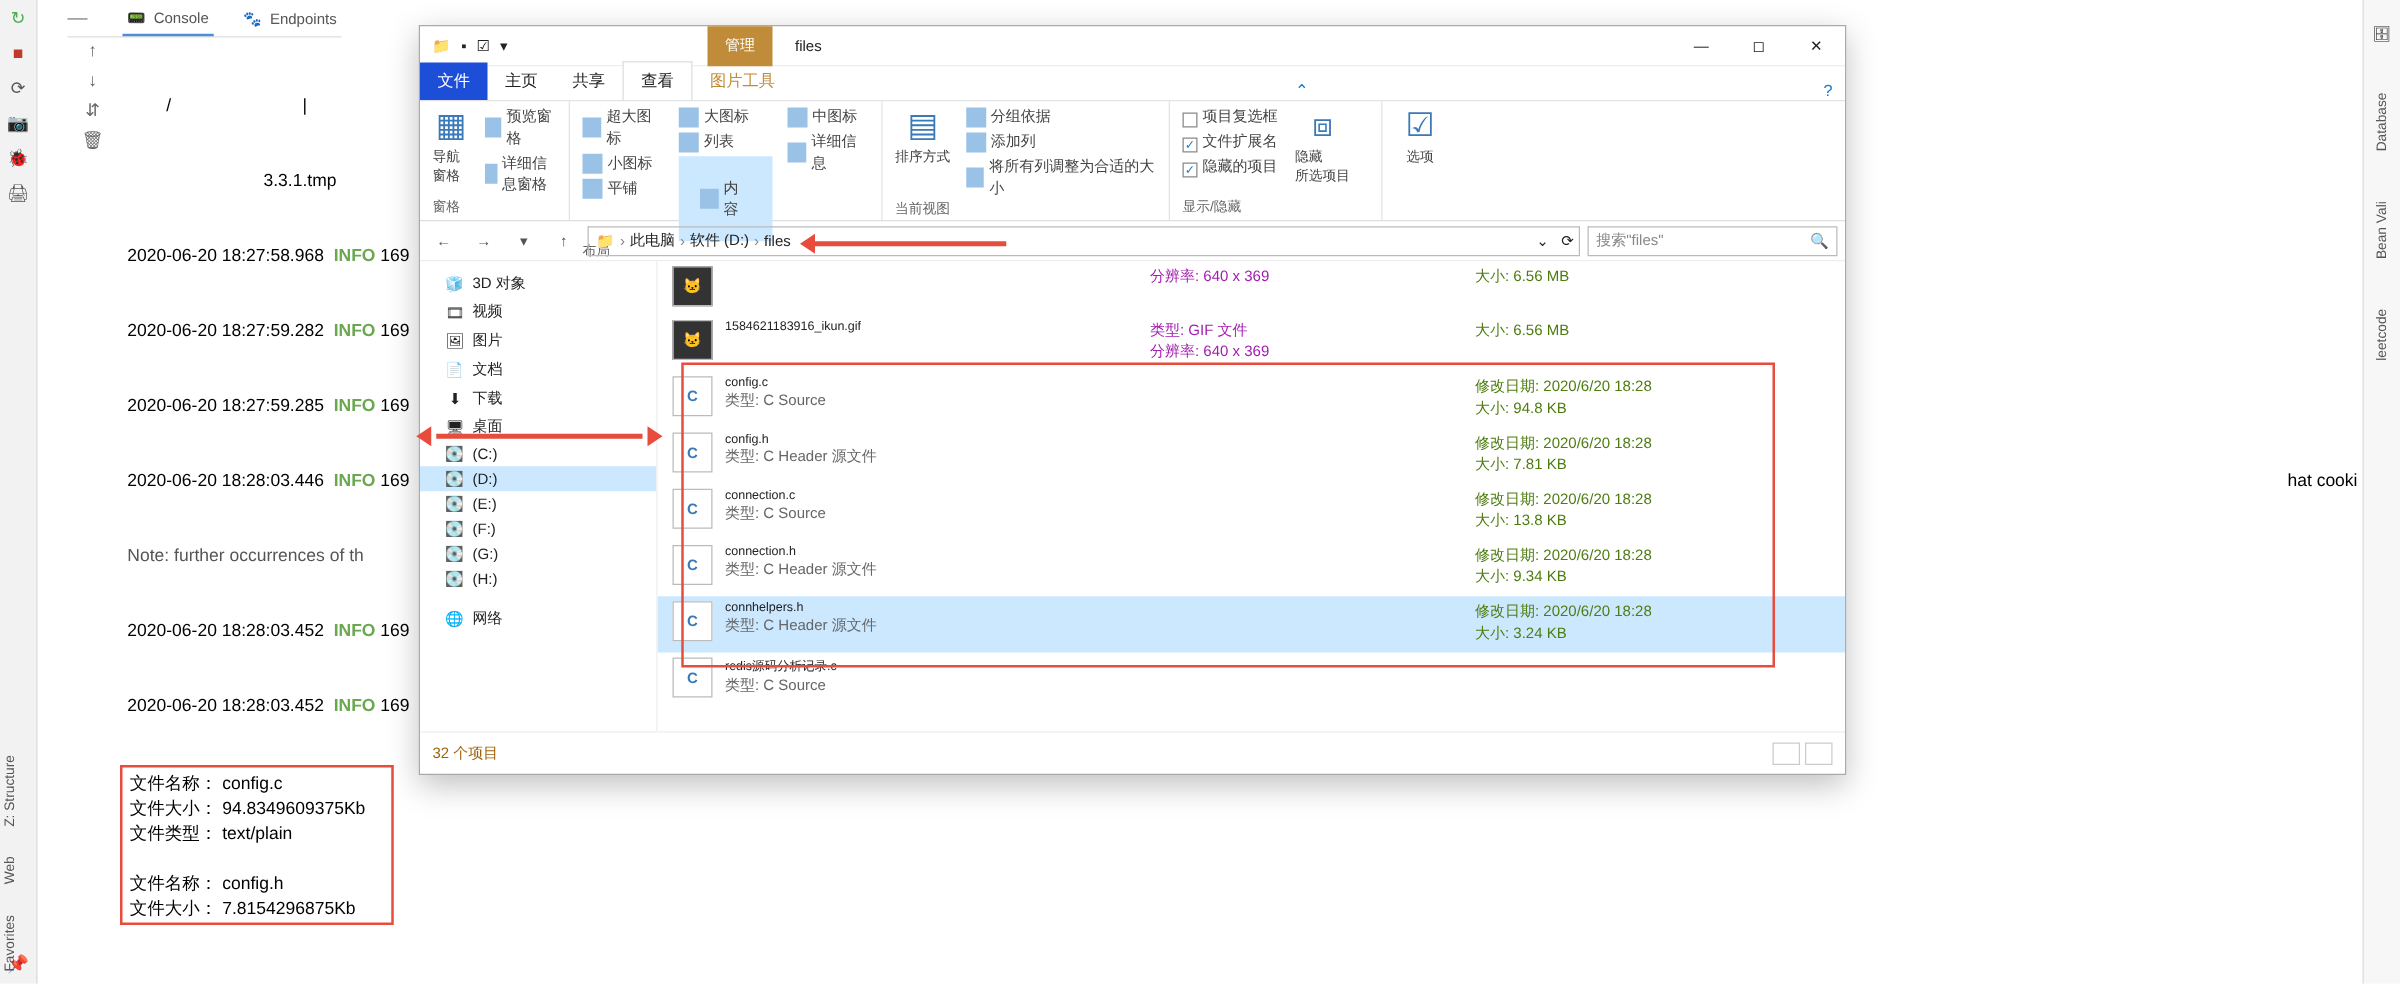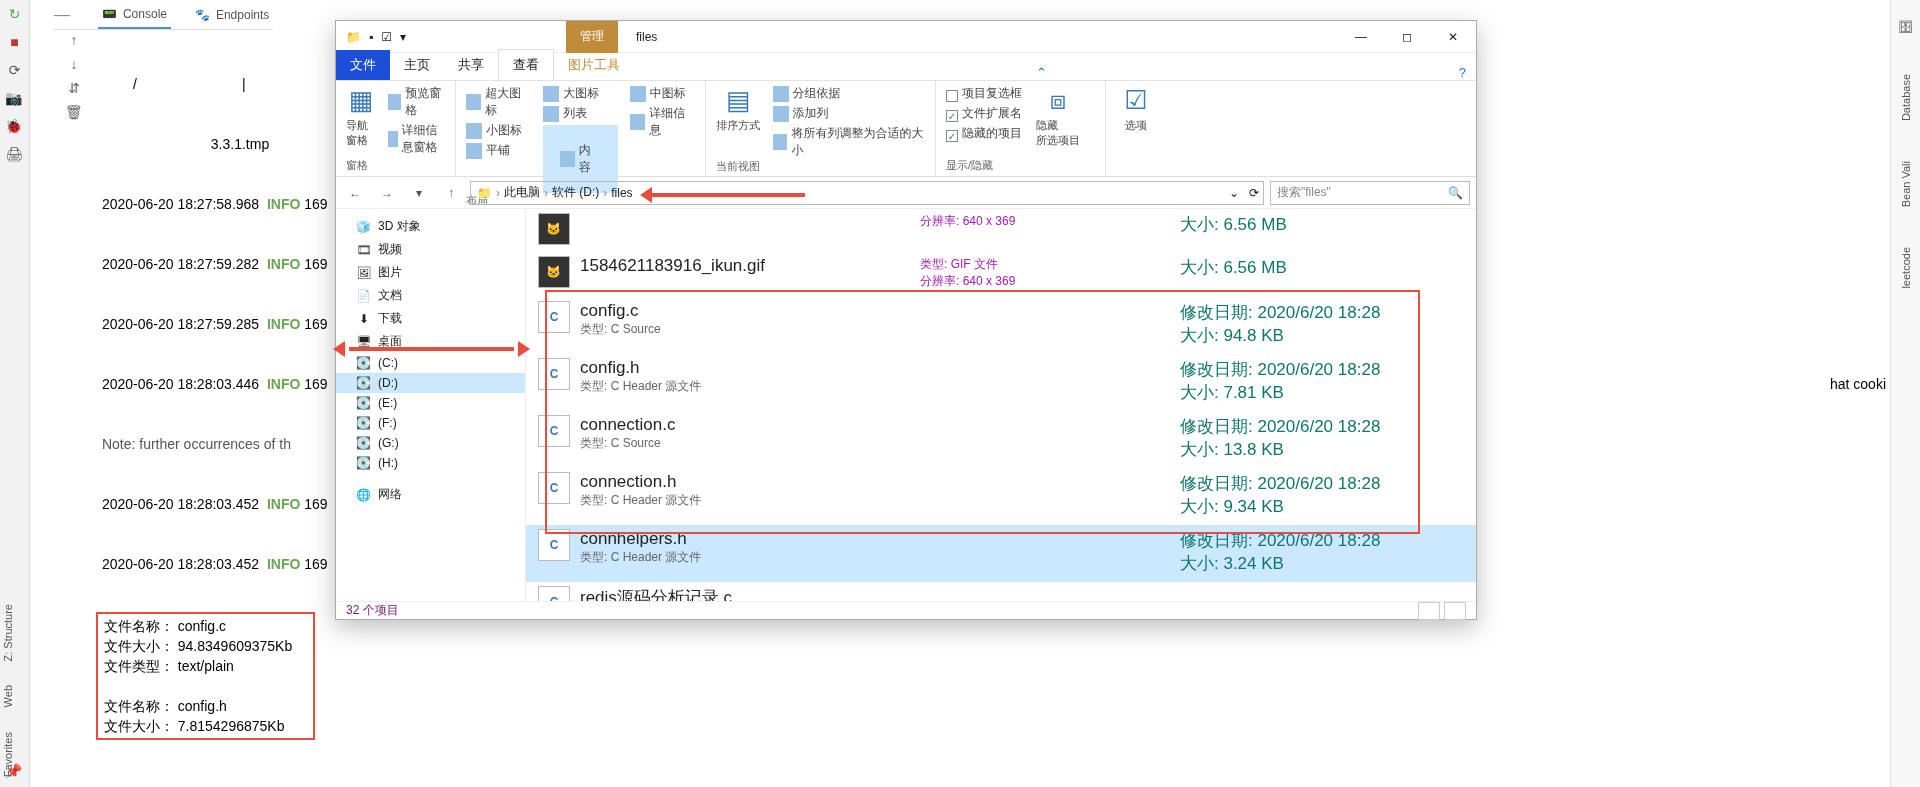--- a/index.html
+++ b/index.html
@@ -78,28 +78,28 @@
 .navpane{width:190px;border-right:1px solid #eee;padding:6px 0;overflow:auto}
 .navpane .item{display:flex;align-items:center;gap:6px;padding:3px 8px 3px 20px;cursor:pointer}
 .navpane .item.sel{background:#cce8ff}
 .navpane .item .ic{width:16px;text-align:center}
 .filepane{flex:1;overflow:auto}
 .row.file{display:flex;padding:4px 10px 6px 12px;border-bottom:1px solid transparent;cursor:pointer}
 .row.file.sel{background:#cce8ff}
 .row.file .thumb{width:32px;height:32px;background:#fff;border:1px solid #bbb;margin-right:10px;display:flex;align-items:center;justify-content:center;color:#3a7ab8;font-weight:bold}
 .row.file .thumb.gif{background:#333;color:#fff}
 .row.file .main{width:340px}
-.row.file .main .nm{font-size:17px}
+.row.file .main .nm{font-size:10px}
 .row.file .main .tp{font-size:12px;color:#666}
 .row.file .c2{width:260px;font-size:12px;color:#a21caf}
-.row.file .c3{width:220px;font-size:17px;color:#0f766e}
+.row.file .c3{width:220px;font-size:12px;color:#4d7c0f}
 .filepane::-webkit-scrollbar{width:16px}
 .filepane::-webkit-scrollbar-thumb{background:#c1c1c1}
 
-.statusbar{height:18px;border-top:1px solid #eee;display:flex;align-items:center;padding:0 10px;font-size:12px;color:#701a75}
+.statusbar{height:34px;border-top:1px solid #eee;display:flex;align-items:center;padding:0 10px;font-size:12px;color:#a16207}
 .statusbar .viewbtns{margin-left:auto;display:flex;gap:4px}
 .statusbar .viewbtns span{width:22px;height:18px;border:1px solid #ccc;cursor:pointer}
 
 
 .redover{position:absolute;border:2px solid #e74c3c;pointer-events:none}
 .redover.a{left:545px;top:290px;width:875px;height:244px}
 
 
 .arrow-r{position:absolute;left:640px;top:190px;width:165px;height:10px;pointer-events:none}
 .arrow-r .line{position:absolute;left:10px;top:3px;right:0;height:4px;background:#e74c3c}

